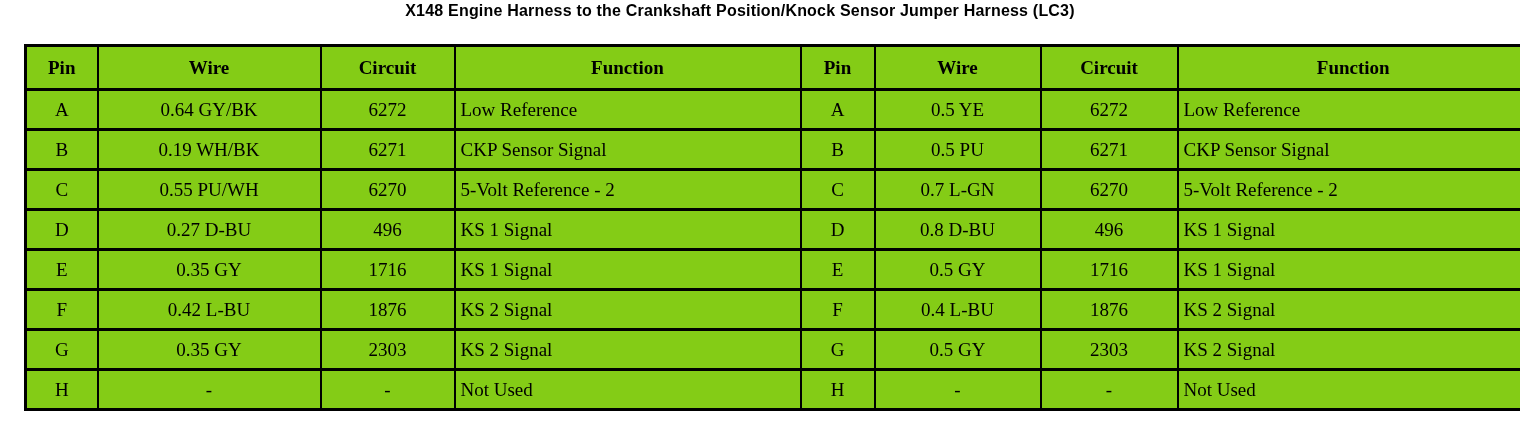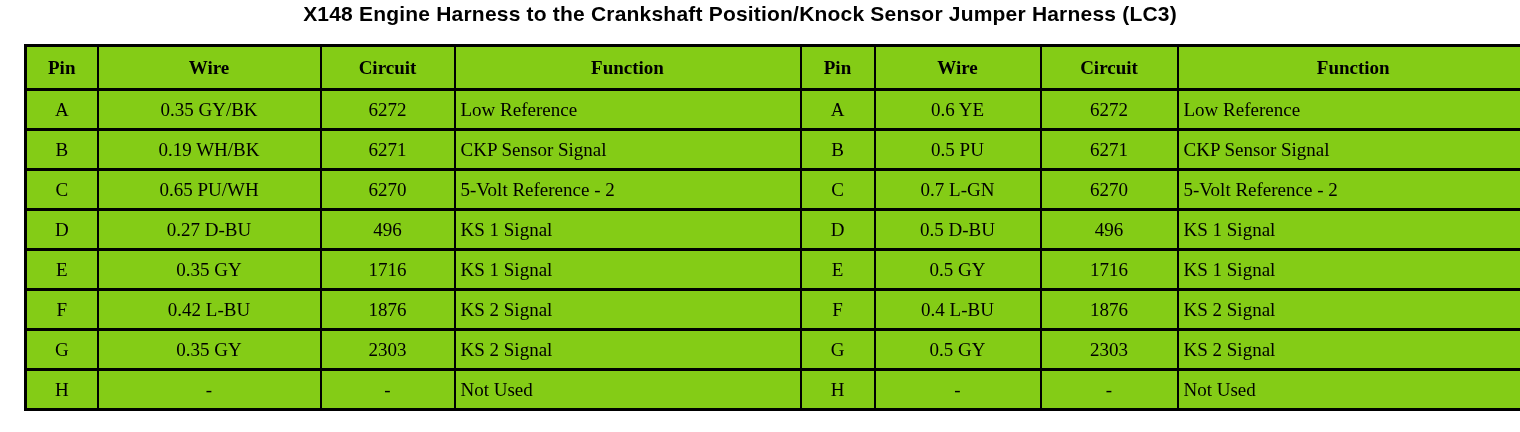--- a/index.html
+++ b/index.html
@@ -17,21 +17,21 @@
     width: 1520px;
     height: 432px;
     background: #ffffff;
   }
   .title {
     position: absolute;
     top: 2px;
     left: 0;
     width: 1480px;
     text-align: center;
-    font-size: 21px;
+    font-size: 16px;
     font-weight: bold;
     letter-spacing: 0.2px;
   }
   table.pinout {
     position: absolute;
     left: 24px;
     top: 44px;
     width: 1504px;
     border-collapse: collapse;
     table-layout: fixed;
@@ -106,55 +106,55 @@
           <th class="col3">Function</th>
           <th class="col4">Pin</th>
           <th class="col5">Wire</th>
           <th class="col6">Circuit</th>
           <th class="col7">Function</th>
         </tr>
     </thead>
     <tbody>
         <tr>
           <td class="col0">A</td>
-          <td class="col1">0.35 GY/BK</td>
+          <td class="col1">0.64 GY/BK</td>
           <td class="col2">6272</td>
           <td class="col3">Low Reference</td>
           <td class="col4">A</td>
-          <td class="col5">0.6 YE</td>
+          <td class="col5">0.5 YE</td>
           <td class="col6">6272</td>
           <td class="col7">Low Reference</td>
         </tr>
         <tr>
           <td class="col0">B</td>
           <td class="col1">0.19 WH/BK</td>
           <td class="col2">6271</td>
           <td class="col3">CKP Sensor Signal</td>
           <td class="col4">B</td>
           <td class="col5">0.5 PU</td>
           <td class="col6">6271</td>
           <td class="col7">CKP Sensor Signal</td>
         </tr>
         <tr>
           <td class="col0">C</td>
-          <td class="col1">0.65 PU/WH</td>
+          <td class="col1">0.55 PU/WH</td>
           <td class="col2">6270</td>
           <td class="col3">5-Volt Reference - 2</td>
           <td class="col4">C</td>
           <td class="col5">0.7 L-GN</td>
           <td class="col6">6270</td>
           <td class="col7">5-Volt Reference - 2</td>
         </tr>
         <tr>
           <td class="col0">D</td>
           <td class="col1">0.27 D-BU</td>
           <td class="col2">496</td>
           <td class="col3">KS 1 Signal</td>
           <td class="col4">D</td>
-          <td class="col5">0.5 D-BU</td>
+          <td class="col5">0.8 D-BU</td>
           <td class="col6">496</td>
           <td class="col7">KS 1 Signal</td>
         </tr>
         <tr>
           <td class="col0">E</td>
           <td class="col1">0.35 GY</td>
           <td class="col2">1716</td>
           <td class="col3">KS 1 Signal</td>
           <td class="col4">E</td>
           <td class="col5">0.5 GY</td>

